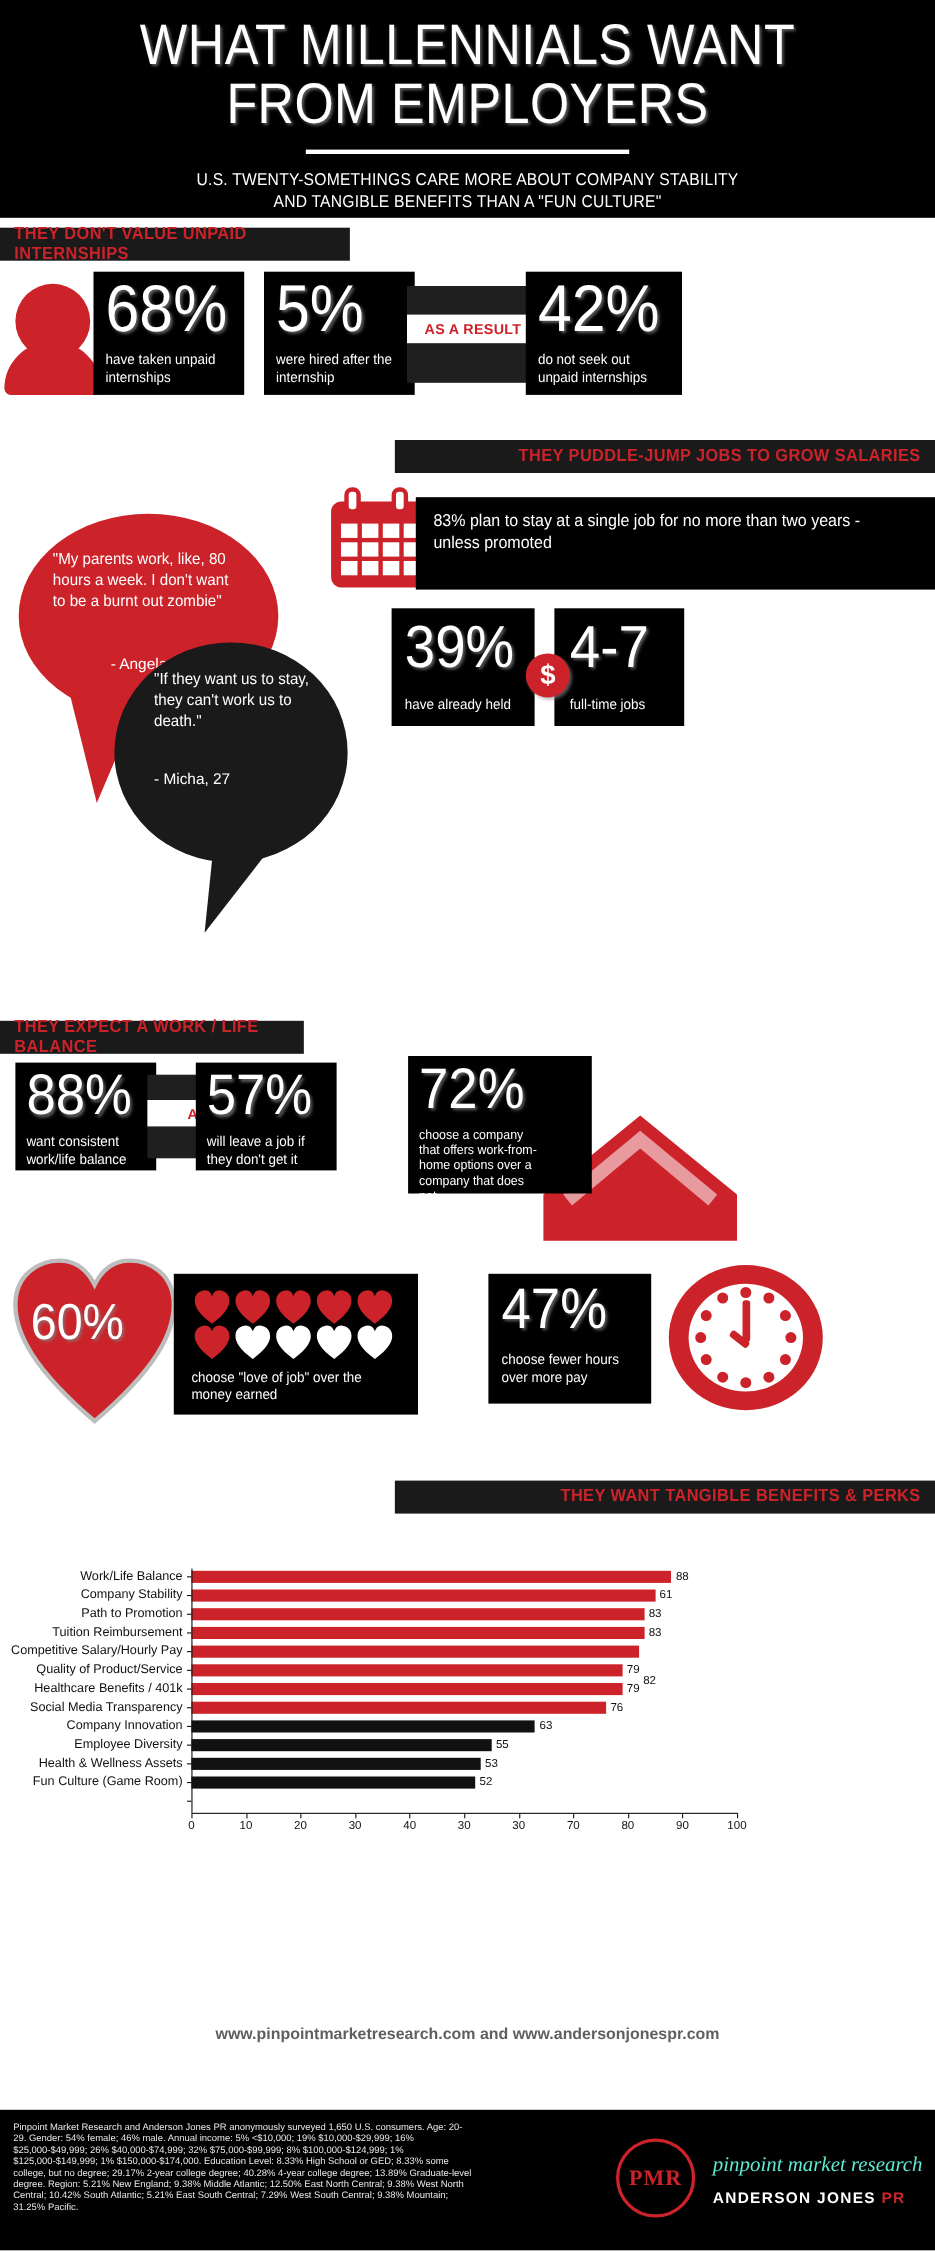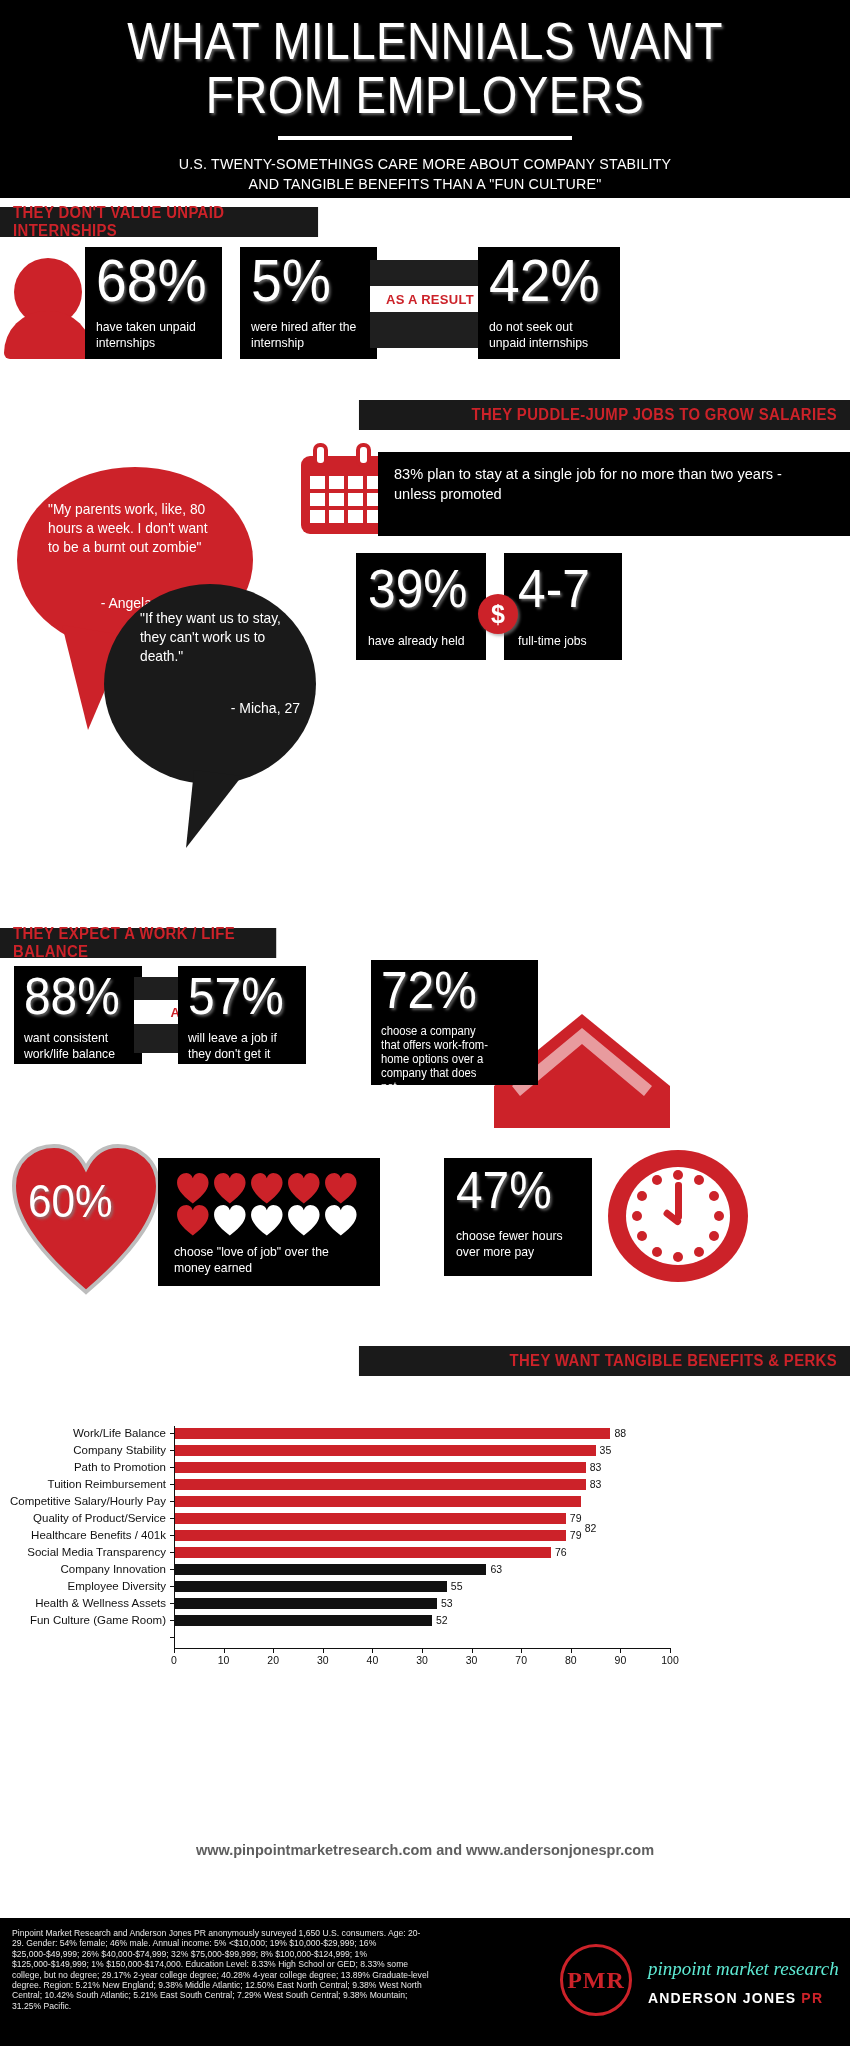--- a/index.html
+++ b/index.html
@@ -142,21 +142,21 @@
   .footer-text {
     position: absolute; left: 12px; top: 10px; width: 420px;
     font-family: "Liberation Sans Narrow", "Liberation Sans", sans-serif;
     font-size: 8.6px; line-height: 10.4px; color: #e8e8e8;
   }
   .pmr-stamp {
     position: absolute; left: 560px; top: 26px;
     width: 72px; height: 72px; border-radius: 50%;
     border: 3px solid #cc2229; color: #cc2229;
     display: flex; align-items: center; justify-content: center;
-    font-family: "Liberation Serif", serif; font-weight: bold; font-size: 24px;
+    font-family: "Liberation Serif", serif; font-weight: bold; font-size: 20px;
     letter-spacing: 1px;
   }
   .pmr-name {
     position: absolute; left: 648px; top: 40px; color: #5eead4;
     font-family: "Liberation Serif", serif; font-style: italic; font-size: 19px;
   }
   .ajpr-name {
     position: absolute; left: 648px; top: 72px; color: #cc2229;
     font-family: "Liberation Sans Narrow", "Liberation Sans", sans-serif;
     font-weight: bold; font-size: 14px; letter-spacing: 1.2px;
@@ -254,21 +254,21 @@
     <path d="M52 185 L78 290 L118 196 Z" fill="#cc2229"></path>
   </svg>
   <div class="bubble-text" style="left:48px;top:500px;width:180px;">"My parents work, like, 80 hours a week. I don't want to be a burnt out zombie"</div>
   <div class="bubble-attr" style="left:58px;top:595px;width:160px;text-align:center;">- Angela, 26</div>
 
   <svg class="bubble" style="left:86px;top:548px;" width="250" height="300" viewBox="0 0 250 300">
     <ellipse cx="124" cy="136" rx="106" ry="100" fill="#1a1a1a"></ellipse>
     <path d="M108 222 L100 300 L156 228 Z" fill="#1a1a1a"></path>
   </svg>
   <div class="bubble-text" style="left:140px;top:609px;width:160px;">"If they want us to stay, they can't work us to death."</div>
-  <div class="bubble-attr" style="left:140px;top:700px;width:160px;text-align:right;">- Micha, 27</div>
+  <div class="bubble-attr" style="left:140px;top:700px;width:160px;text-align:left;">- Micha, 27</div>
 
   <div class="sec-bar" style="left:0;top:928px;width:297px;height:30px;padding-left:14px;">
     <span>THEY EXPECT A WORK / LIFE BALANCE</span>
   </div>
 
   <div class="box" style="left:14px;top:966px;width:128px;height:98px;">
     <div class="pct" style="position:absolute;left:10px;top:4px;font-size:52px;">88%</div>
     <div class="cap" style="position:absolute;left:10px;top:64px;width:116px;">want consistent work/life balance</div>
   </div>
 
@@ -347,21 +347,21 @@
 
   <div class="chart" id="chart-area" style="left:174px;top:1426px;width:496px;height:230px;">
       <div class="chart-row">
         <div class="chart-label">Work/Life Balance</div>
         <div class="chart-bar" style="width: 436.48px; background: rgb(204, 34, 41);"></div>
         <div class="chart-val" style="left: 436.48px;">88</div>
       </div>
       <div class="chart-row">
         <div class="chart-label">Company Stability</div>
         <div class="chart-bar" style="width: 421.6px; background: rgb(204, 34, 41);"></div>
-        <div class="chart-val" style="left: 421.6px;">35</div>
+        <div class="chart-val" style="left: 421.6px;">61</div>
       </div>
       <div class="chart-row">
         <div class="chart-label">Path to Promotion</div>
         <div class="chart-bar" style="width: 411.68px; background: rgb(204, 34, 41);"></div>
         <div class="chart-val" style="left: 411.68px;">83</div>
       </div>
       <div class="chart-row">
         <div class="chart-label">Tuition Reimbursement</div>
         <div class="chart-bar" style="width: 411.68px; background: rgb(204, 34, 41);"></div>
         <div class="chart-val" style="left: 411.68px;">83</div>

